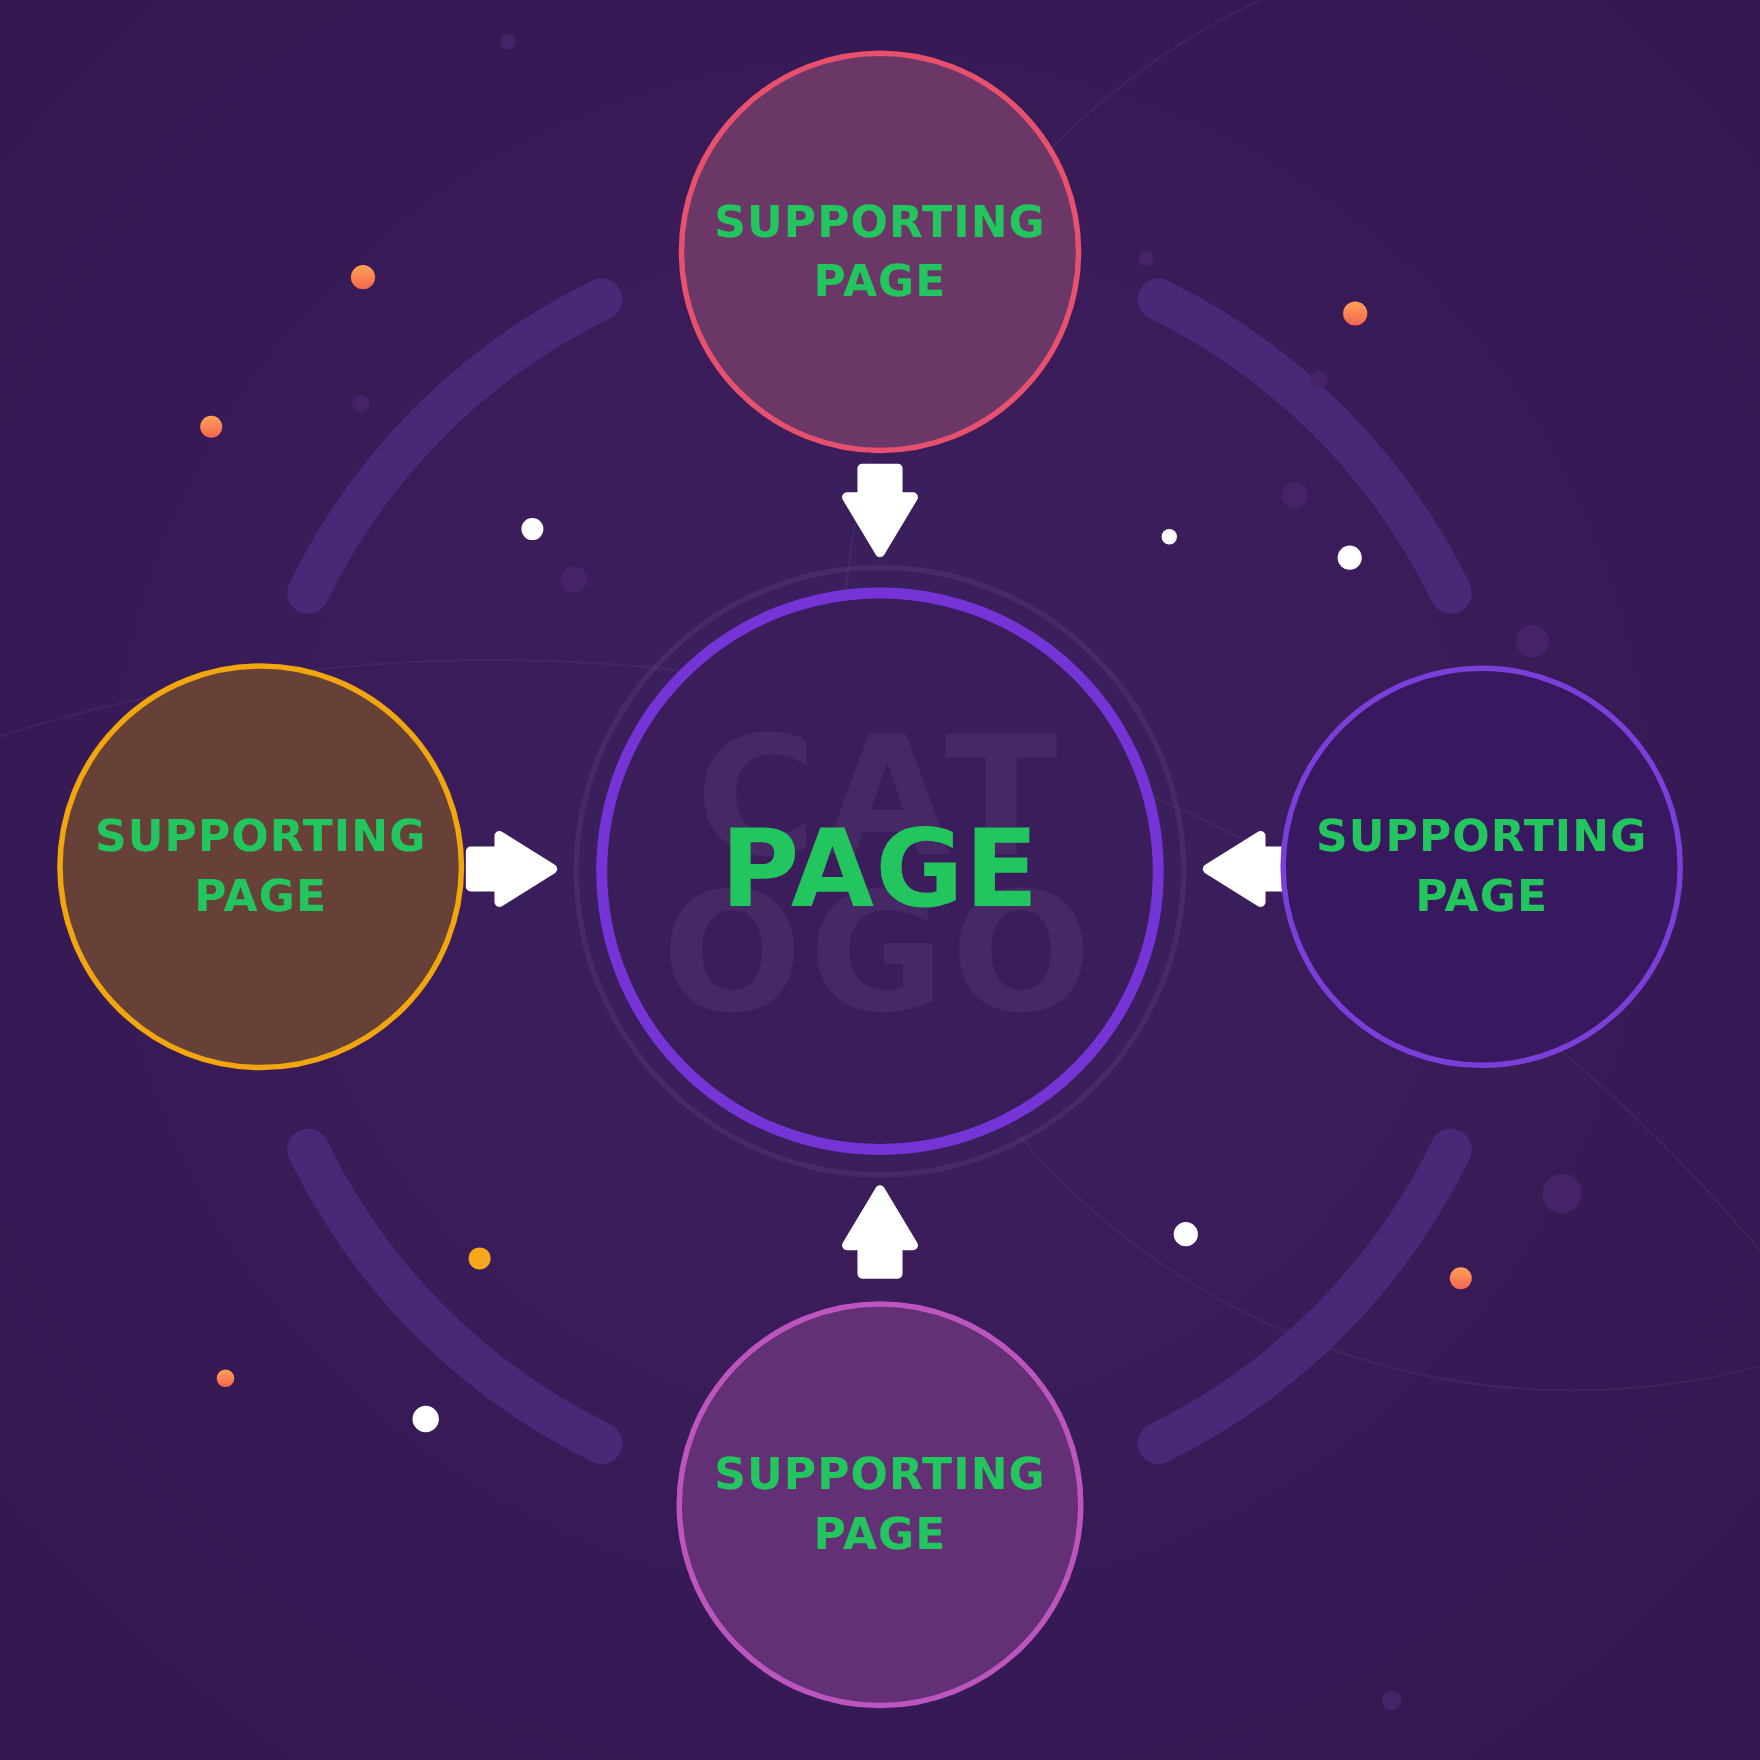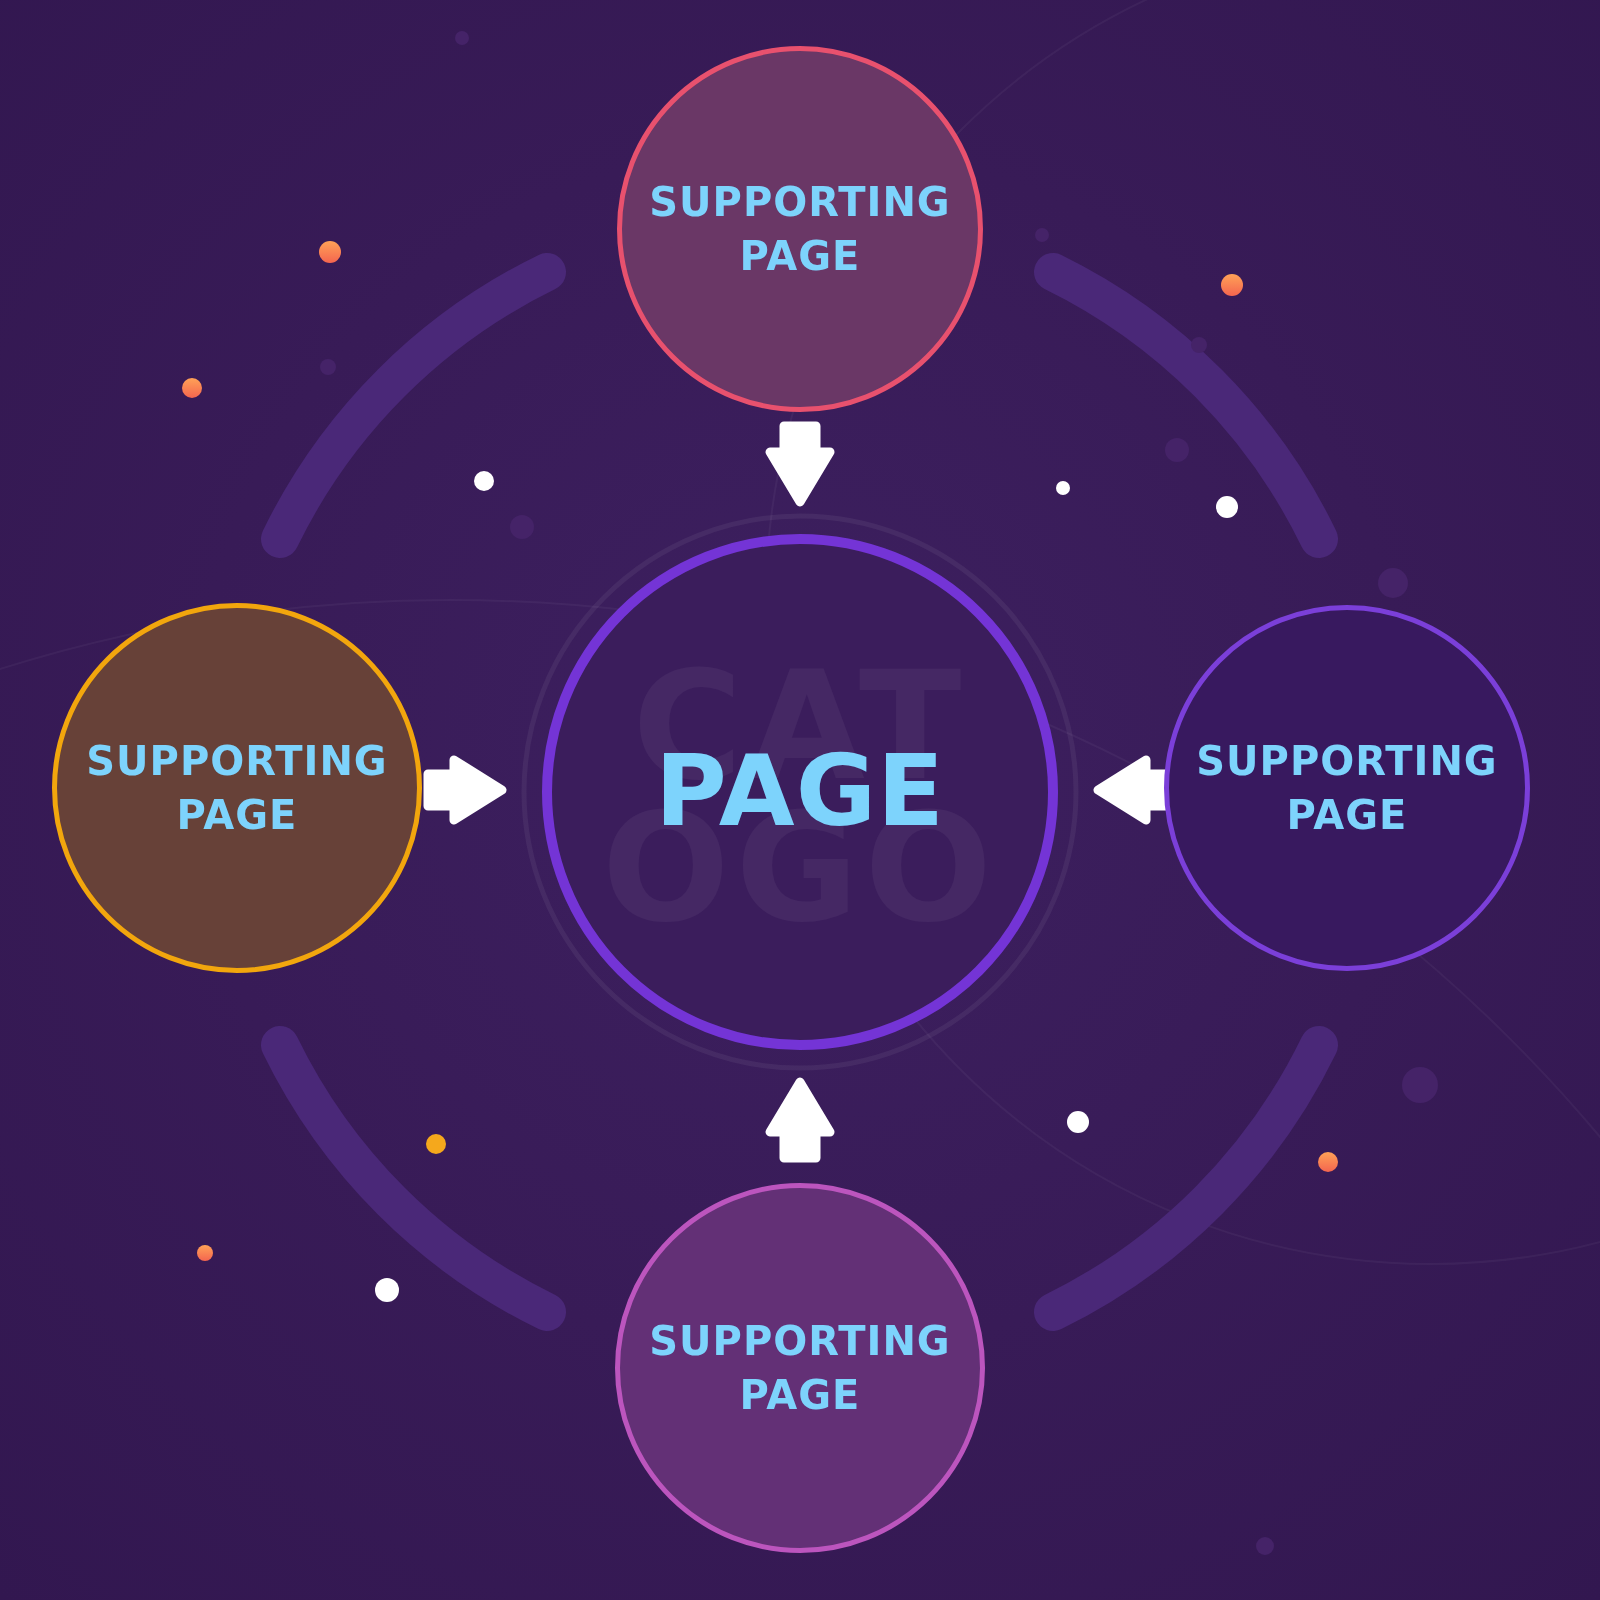--- a/index.html
+++ b/index.html
@@ -9,21 +9,21 @@
     overflow:hidden;
     background:radial-gradient(circle at 50% 47%, #3D2060 0%, #381B57 52%, #321750 100%);
     font-family:"DejaVu Sans","Liberation Sans",sans-serif;
   }
   .bg-svg{position:absolute;inset:0;}
   .node{
     position:absolute;border-radius:50%;
     display:flex;align-items:center;justify-content:center;
     box-sizing:border-box;text-align:center;
   }
-  .node-label{color:#7dd3fc;font-weight:700;}
+  .node-label{color:#22c55e;font-weight:700;}
   .support-label{font-size:40px;line-height:1.35;letter-spacing:1px;}
   .support-label span{display:block;}
   .center-label{font-size:98px;line-height:1.12;letter-spacing:1px;position:relative;z-index:2;}
   .center-label span{display:block;}
   .node-center{left:542px;top:534px;width:516px;height:516px;background:#3B1D5C;border:10px solid #7434D6;}
   .node-top{left:617px;top:46px;width:366px;height:366px;background:#6A3766;border:5px solid #E8516E;}
   .node-right{left:1164px;top:605px;width:366px;height:366px;background:#38195F;border:5px solid #7B3FD9;}
   .node-bottom{left:615px;top:1183px;width:370px;height:370px;background:#633076;border:5px solid #BC55BE;}
   .node-left{left:52px;top:603px;width:370px;height:370px;background:#674138;border:5px solid #F2A60D;}
   .watermark{

